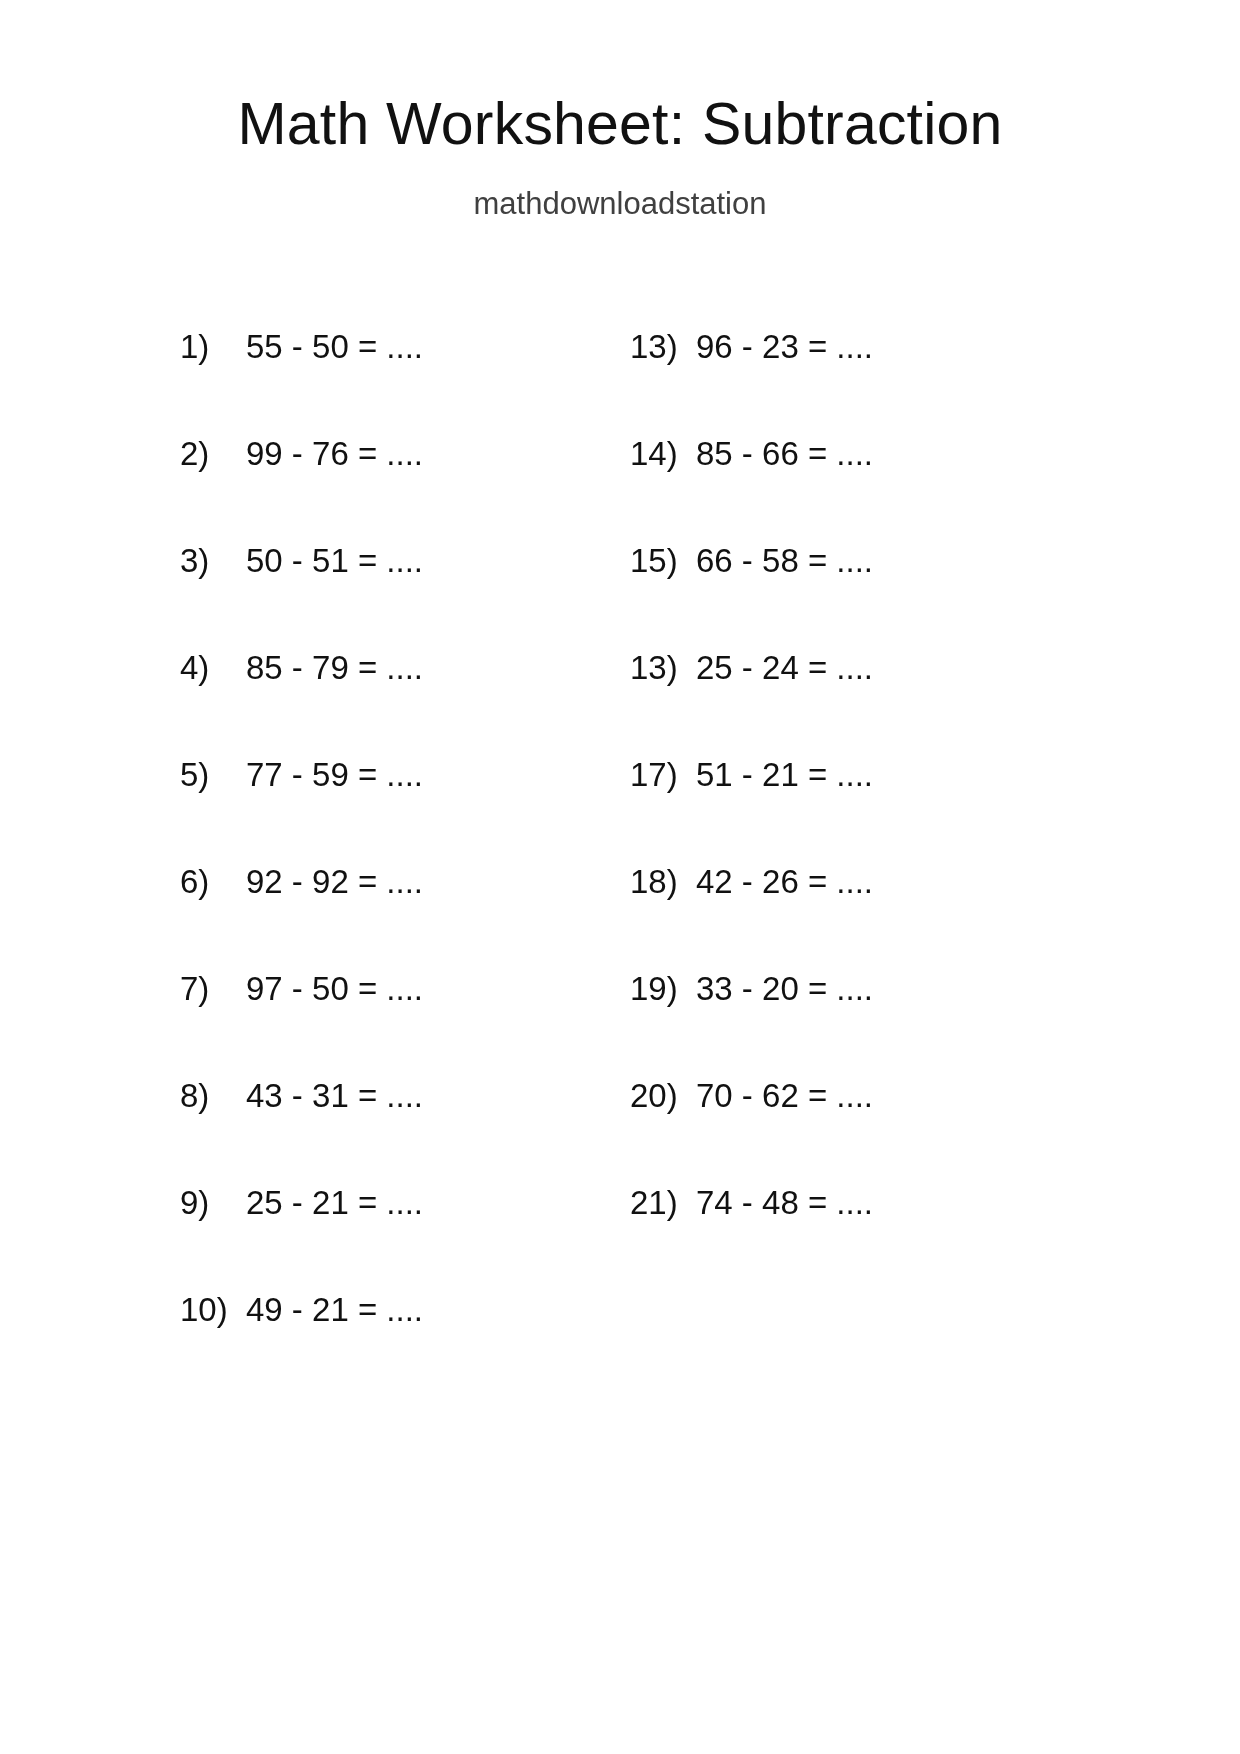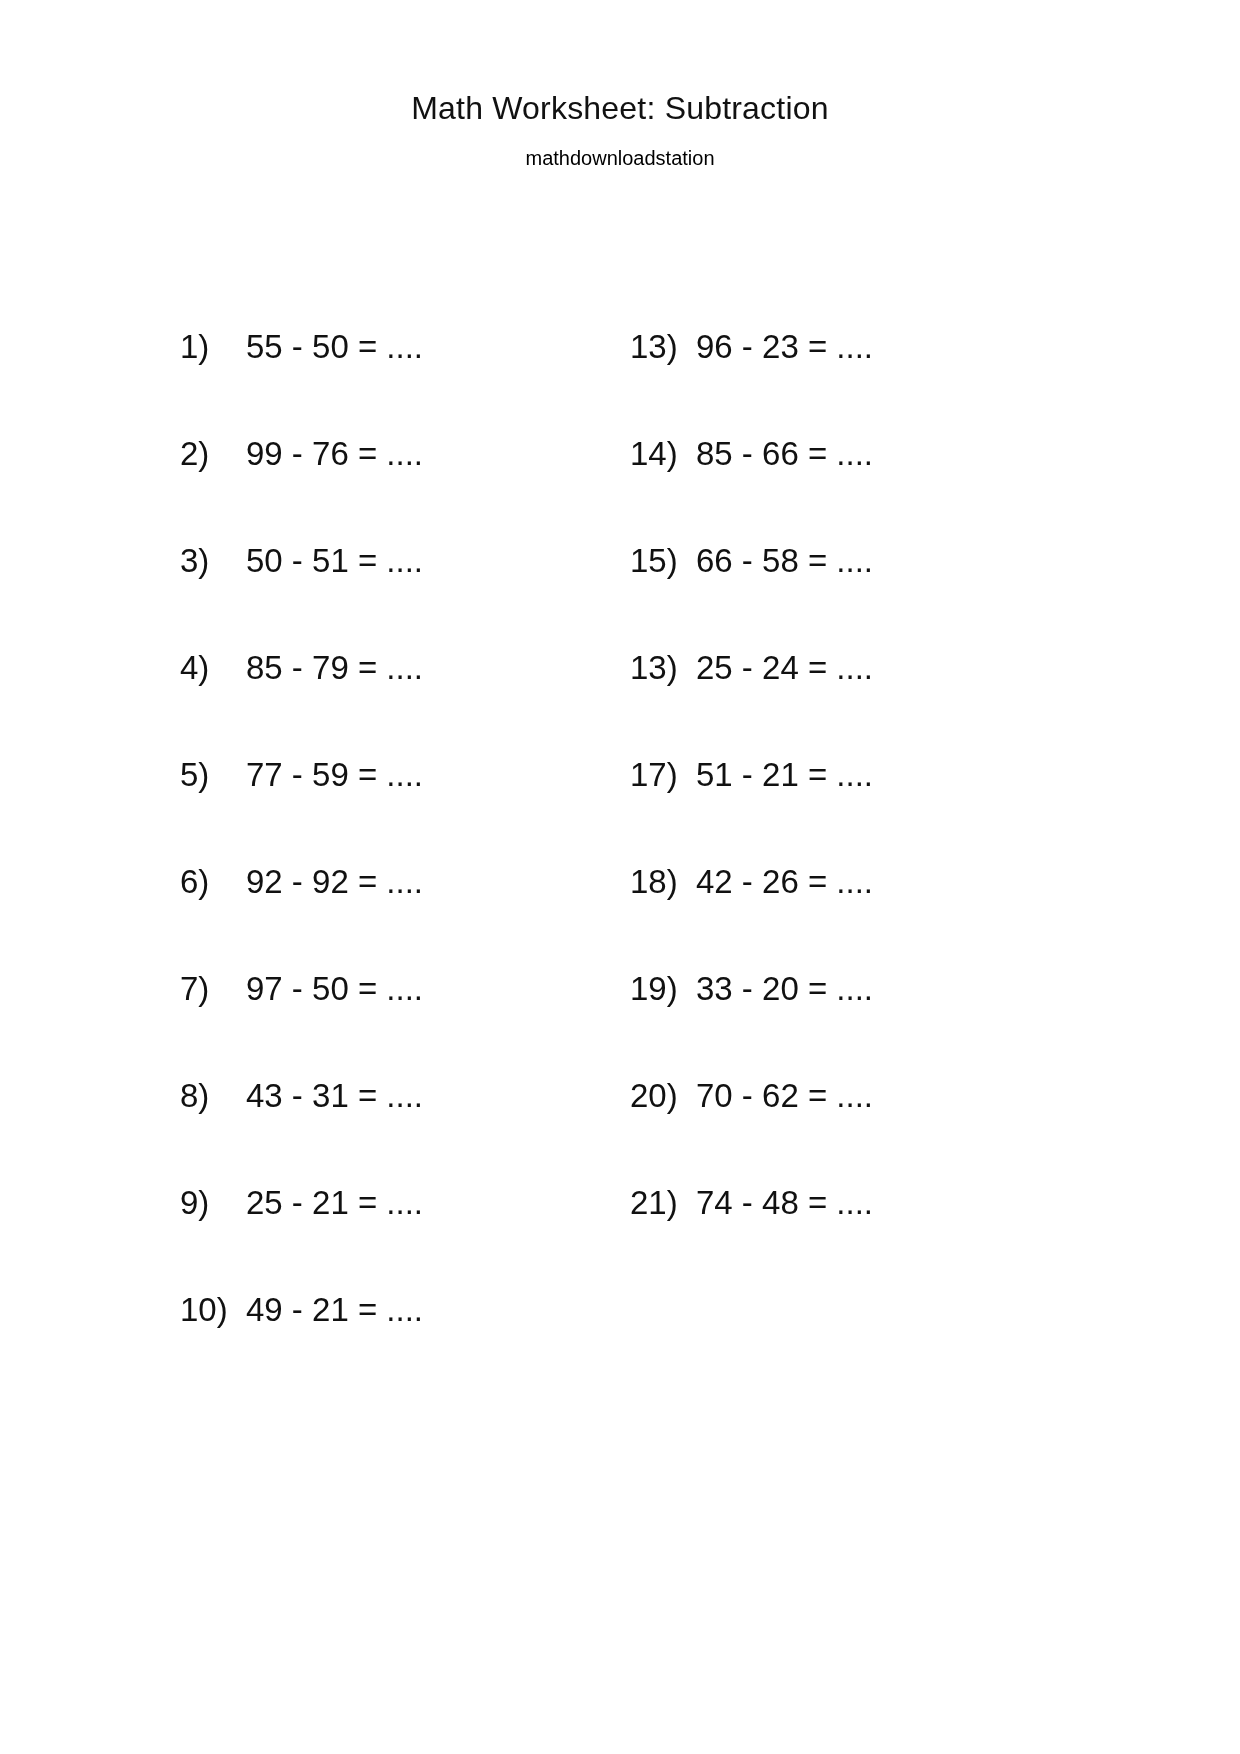--- a/index.html
+++ b/index.html
@@ -17,33 +17,33 @@
   }
   .sheet {
     width: 1240px;
     height: 1754px;
     box-sizing: border-box;
     padding: 0;
     position: relative;
   }
   .title {
     text-align: center;
-    font-size: 32px;
+    font-size: 59px;
     font-weight: 400;
     color: #111111;
     margin: 0;
     padding-top: 90px;
     letter-spacing: 0.2px;
   }
   .subtitle {
     text-align: center;
-    font-size: 20px;
+    font-size: 31px;
     font-weight: 400;
-    color: #000000;
-    margin: 0;
+    color: #404040;
+    margin: 8px;
     padding-top: 20px;
   }
   .columns {
     position: absolute;
     top: 330px;
     left: 0;
     width: 1240px;
     display: flex;
     flex-direction: row;
   }

